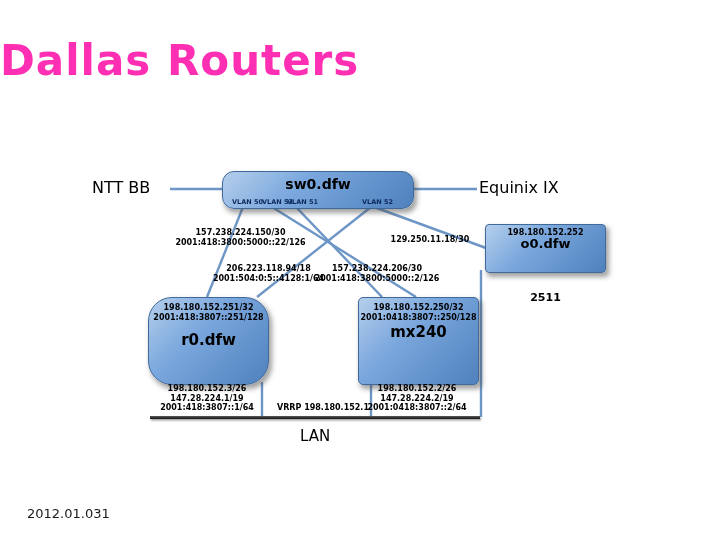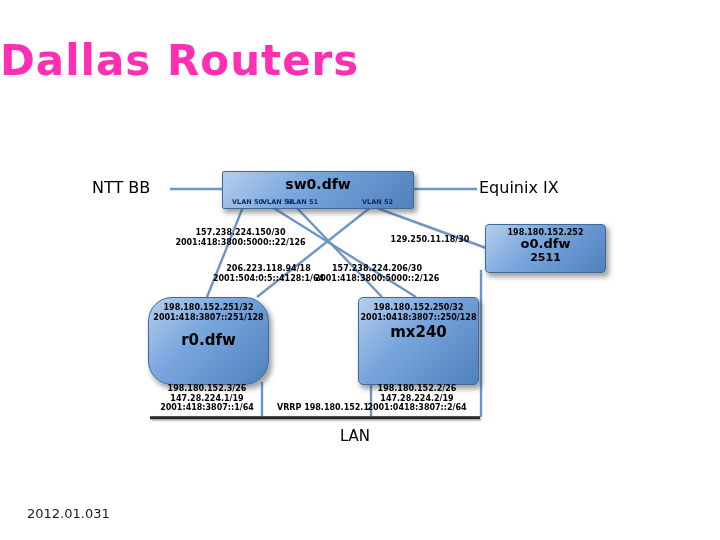--- a/index.html
+++ b/index.html
@@ -26,32 +26,32 @@
   
   #wires{left:0;top:0;z-index:1;}
 
   
   .node{
     background:linear-gradient(135deg,#b5cfec 0%,#7aa7dd 40%,#4f81bd 100%);
     border:1px solid #3f689b;
     box-shadow:2.5px 3.5px 5px rgba(70,70,70,.5);
     z-index:2;text-align:center;
   }
-  #sw0{left:222px;top:171px;width:190px;height:36px;border-radius:2px;}
+  #sw0{left:222px;top:171px;width:190px;height:36px;border-radius:12px;}
   #sw0 .hostname{font-size:14px;font-weight:bold;margin-top:4px;}
   .vlan{
     position:absolute;bottom:2px;font-size:6.5px;font-weight:bold;color:#0d2a5c;
     white-space:nowrap;
   }
   .v50{left:9px;}  .v53{left:39px;}  .v51{left:64px;}  .v52{left:139px;}
 
   #o0{left:485px;top:224px;width:119px;height:47px;border-radius:4px;}
   #o0 .ip{font-size:8px;font-weight:bold;margin-top:3px;}
   #o0 .hostname{font-size:13px;font-weight:bold;line-height:14px;}
-  #o0 .model{font-size:11px;font-weight:bold;}
+  #o0 .model{font-size:11px;font-weight:bold;margin-top:40px;}
 
   .router{width:119px;height:86px;border-radius:5px;}
   #r0{left:148px;top:297px;border-radius:24px;}
   #r1{left:358px;top:297px;}
   .router .ip{font-size:8px;font-weight:bold;line-height:10px;}
   .router .ip.first{margin-top:5px;}
   .router .hostname{font-size:15px;font-weight:bold;margin-top:8px;line-height:18px;}
   .router .model{font-size:15px;font-weight:bold;line-height:18px;}
 
   
@@ -73,21 +73,21 @@
   #lan-r0{left:142px;top:384px;width:130px;}
   #lan-r1{left:352px;top:384px;width:130px;}
   #vrrp{left:277px;top:403px;font-size:8px;font-weight:bold;z-index:3;}
 
   #lanbar{
     left:150px;top:416px;width:330px;height:3px;
     background:linear-gradient(#5a5a5a,#101010);
     box-shadow:1px 1.5px 2px rgba(90,90,90,.6);
     z-index:2;
   }
-  #lantext{left:300px;top:427px;width:110px;text-align:center;font-size:15px;z-index:3;}
+  #lantext{left:300px;top:427px;width:110px;text-align:left;font-size:15px;z-index:3;}
 
   #footer{left:27px;top:506px;font-size:13px;color:#1a1a1a;z-index:3;}
 </style>
 </head>
 <body>
 
 <svg id="wires" class="abs" width="720" height="540" viewBox="0 0 720 540">
   <g stroke="#6d96c6" stroke-width="2.4" fill="none">
     <line x1="170" y1="189" x2="223" y2="189"></line>
     <line x1="411" y1="189" x2="477" y2="189"></line>

